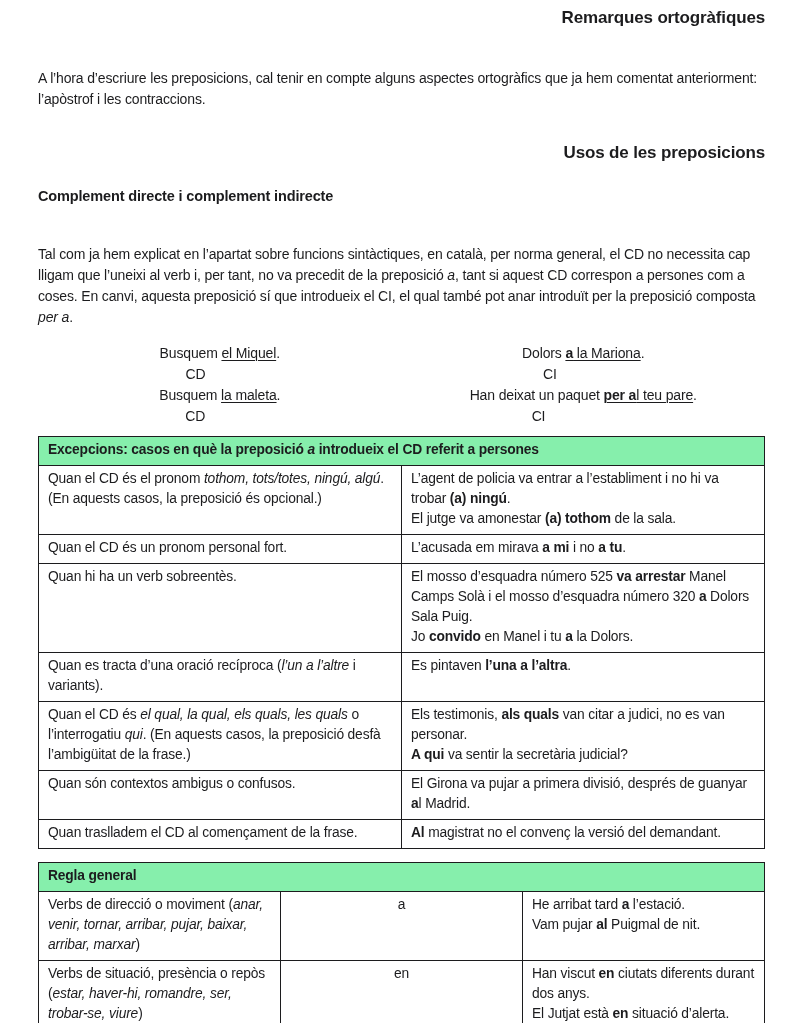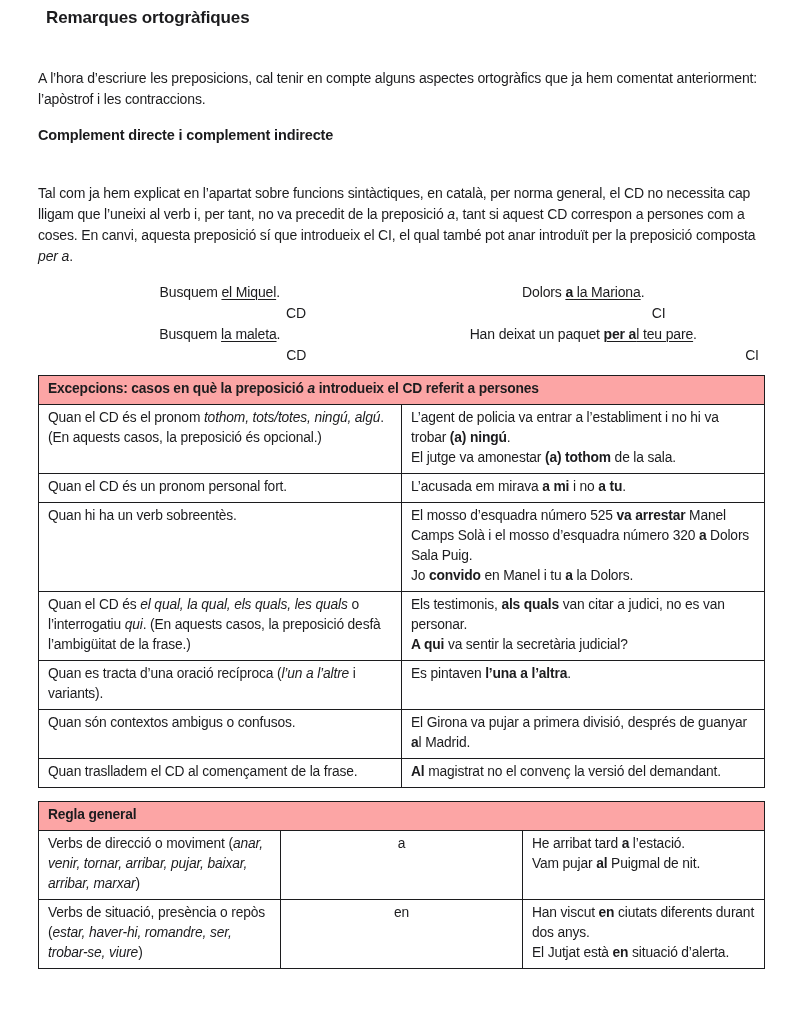--- a/index.html
+++ b/index.html
@@ -4,58 +4,59 @@
 <style>
   * { box-sizing: border-box; }
   html,body { margin:0; padding:0; }
   body {
     width:800px; height:1023px; overflow:hidden;
     background:#ffffff; color:#1c1c1e;
     font-family:"Liberation Sans", sans-serif;
     -webkit-font-smoothing:antialiased;
   }
   .page { padding:6px 35px 0 38px; letter-spacing:-0.15px; }
-  h1, h2 { font-size:17px; font-weight:bold; margin:8px; }
+  h1, h2 { font-size:17px; font-weight:bold; margin:0;text-align:right; }
   h1 { margin-top:2px; }
   h2 { margin-top:33px; }
-  h3 { font-size:14.5px; font-weight:bold; margin:17px 0 0 0; }
+  h3 { font-size:14.5px; font-weight:bold; margin:25px 0 0 0; }
   p.para { font-size:14px; line-height:21px; margin:40px 0 0 0; }
   .b { font-weight:bold; }
   .i { font-style:italic; }
   .u { text-decoration:underline; text-underline-offset:2px; text-decoration-thickness:1px; }
 
   .examples { display:flex; margin-top:15px; font-size:14px; line-height:21px; }
   .examples .col { flex:1; display:flex; flex-direction:column; align-items:center; }
-  .ex { text-align:right; }
+  .ex { text-align:left; }
   .exline { white-space:nowrap; }
   .lbl { position:relative; }
   .off-a { left:26px; } .off-b { left:26px; }
   .off-c { left:21px; } .off-d { left:62px; }
 
   table { border-collapse:collapse; width:100%; font-size:13.8px; line-height:20px; table-layout:fixed; }
   .t1 { margin-top:9px; }
   .t2 { margin-top:13px; }
   th, td { border:1.5px solid #1c1c1e; padding:3px 9px 5px 9px; vertical-align:top; text-align:left; }
-  thead th { background:#fca5a5; font-weight:bold; }
+  thead th { background:#86efac; font-weight:bold; }
   .t1 td.c-left  { width:50.5%; }
   .t1 td.c-right { width:49.5%; }
   .t2 td.c-left  { width:48.4%; }
   .t2 td.c-prep  { width:6.5%; text-align:center; }
   .t2 td.c-right { width:45.1%; }
   td .ln { min-height:20px; }
 </style>
 </head>
 <body>
 
 <div class="page">
 
   <h1>Remarques ortogràfiques</h1>
 
   <p class="para">A l’hora d’escriure les preposicions, cal tenir en compte alguns aspectes ortogràfics que ja hem comentat anteriorment: l’apòstrof i les contraccions.</p>
 
+  <h2>Usos de les preposicions</h2>
 
   <h3>Complement directe i complement indirecte</h3>
 
   <p class="para"><span>Tal com ja hem explicat en l’apartat sobre funcions sintàctiques, en català, per norma general, el CD no necessita cap lligam que l’uneixi al verb i, per tant, no va precedit de la preposició </span><span class="i">a</span><span>, tant si aquest CD correspon a persones com a coses. En canvi, aquesta preposició sí que introdueix el CI, el qual també pot anar introduït per la preposició composta </span><span class="i">per a</span><span>.</span></p>
 
   <div class="examples">
     <div class="col">
       <div class="ex">
         <div class="exline"><span>Busquem </span><span class="u">el Miquel</span><span>.</span></div>
         <div class="lbl off-a">CD</div>
@@ -105,33 +106,33 @@
         <td class="c-left">
             <div class="ln"><span>Quan hi ha un verb sobreentès.</span></div>
           </td>
         <td class="c-right">
             <div class="ln"><span>El mosso d’esquadra número 525 </span><span class="b">va arrestar</span><span> Manel Camps Solà i el mosso d’esquadra número 320 </span><span class="b">a</span><span> Dolors Sala Puig.</span></div>
             <div class="ln"><span>Jo </span><span class="b">convido</span><span> en Manel i tu </span><span class="b">a</span><span> la Dolors.</span></div>
           </td>
       </tr>
       <tr>
         <td class="c-left">
+            <div class="ln"><span>Quan es tracta d’una oració recíproca (</span><span class="i">l’un a l’altre</span><span> i variants).</span></div>
+          </td>
+        <td class="c-right">
+            <div class="ln"><span>Es pintaven </span><span class="b">l’una a l’altra</span><span>.</span></div>
+          </td>
+      </tr>
+      <tr>
+        <td class="c-left">
             <div class="ln"><span>Quan el CD és </span><span class="i">el qual, la qual, els quals, les quals</span><span> o l’interrogatiu </span><span class="i">qui</span><span>. (En aquests casos, la preposició desfà l’ambigüitat de la frase.)</span></div>
           </td>
         <td class="c-right">
             <div class="ln"><span>Els testimonis, </span><span class="b">als quals</span><span> van citar a judici, no es van personar.</span></div>
             <div class="ln"><span class="b">A qui</span><span> va sentir la secretària judicial?</span></div>
-          </td>
-      </tr>
-      <tr>
-        <td class="c-left">
-            <div class="ln"><span>Quan es tracta d’una oració recíproca (</span><span class="i">l’un a l’altre</span><span> i variants).</span></div>
-          </td>
-        <td class="c-right">
-            <div class="ln"><span>Es pintaven </span><span class="b">l’una a l’altra</span><span>.</span></div>
           </td>
       </tr>
       <tr>
         <td class="c-left">
             <div class="ln"><span>Quan són contextos ambigus o confusos.</span></div>
           </td>
         <td class="c-right">
             <div class="ln"><span>El Girona va pujar a primera divisió, després de guanyar </span><span class="b">a</span><span>l Madrid.</span></div>
           </td>
       </tr>

